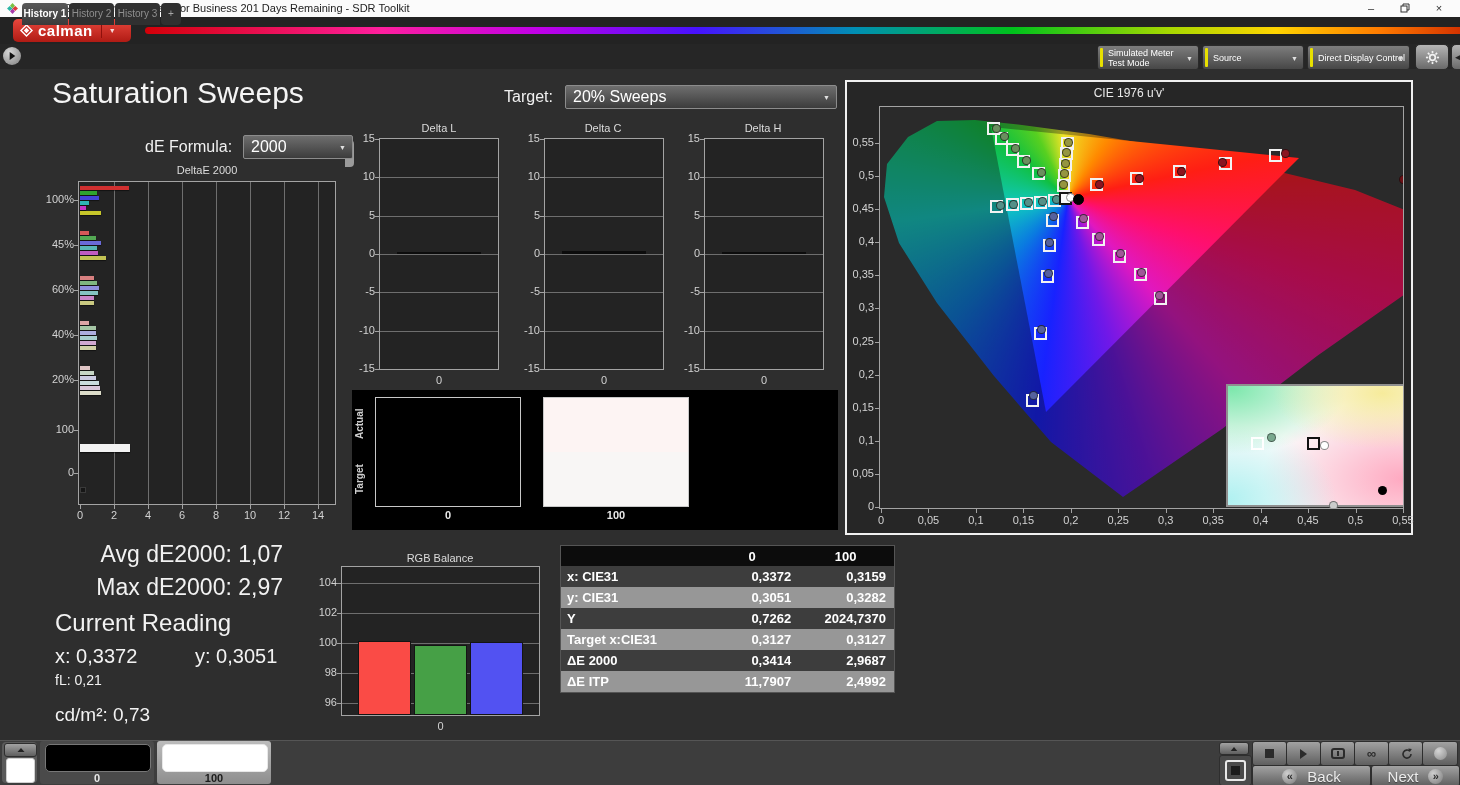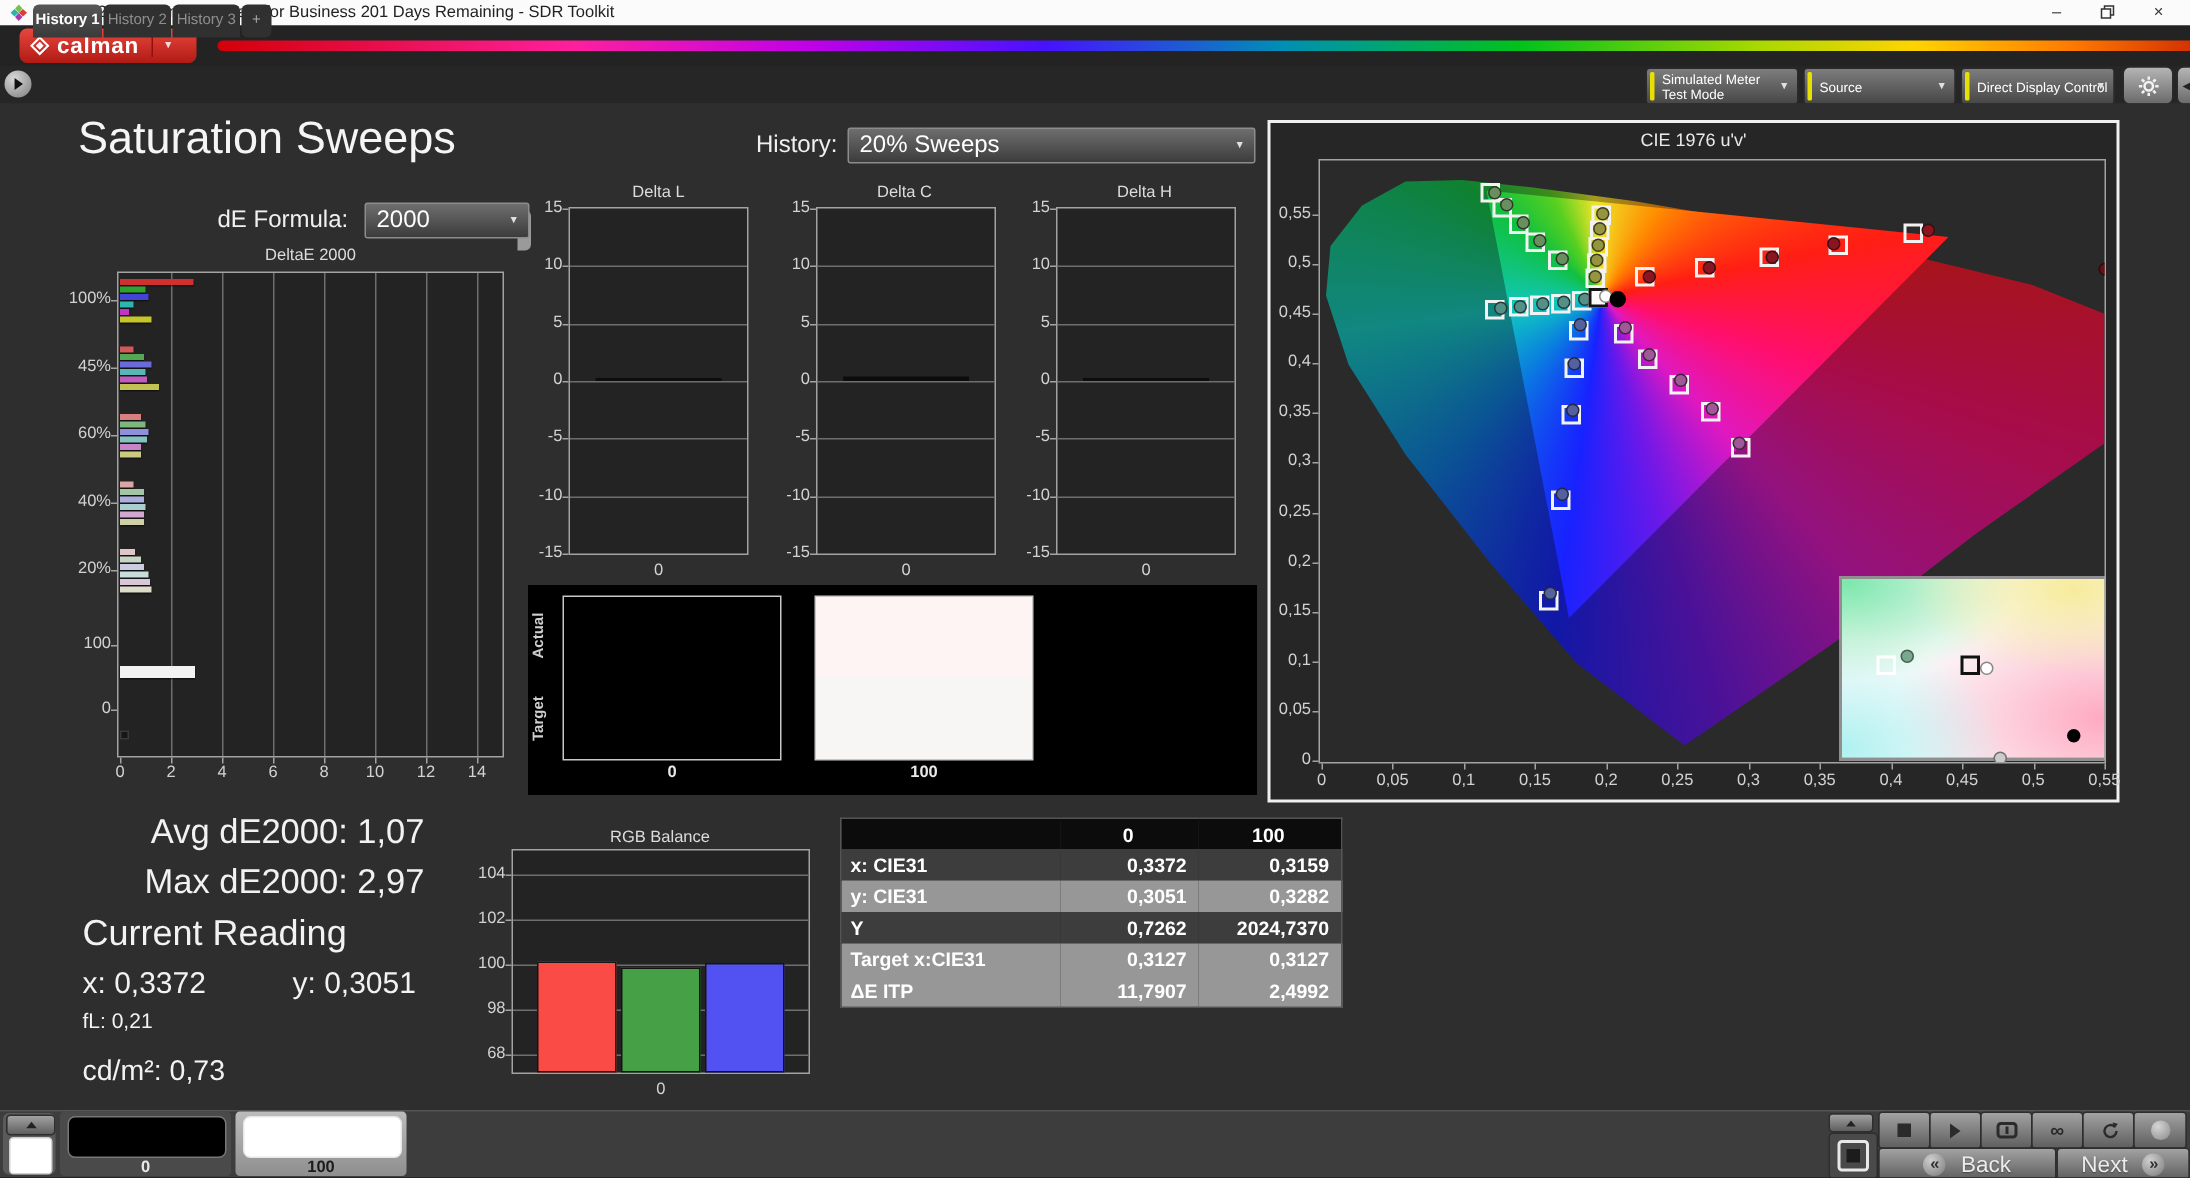--- a/index.html
+++ b/index.html
@@ -150,21 +150,21 @@
     </svg>
   </div>
   <div class="tool-sq" style="left:1451px;width:14px;border-radius:5px 0 0 5px;justify-content:flex-start;padding-left:3px">
     <span style="color:#222;font-size:9px">◀</span>
   </div>
 
   <div class="abs" style="left:0;top:69px;width:1460px;height:671px;background:#2e2e2e"></div>
   <div class="abs" style="left:345px;top:140px;width:9px;height:27px;background:#9a9a9a;border-radius:0 4px 4px 0"></div>
 
   <div class="abs" style="left:52px;top:76px;font-size:30px;color:#f5f5f5">Saturation Sweeps</div>
-  <div class="biglabel" style="left:504px;top:88px">History:</div>
+  <div class="biglabel" style="left:504px;top:88px">Target:</div>
   <div class="combo" style="left:565px;top:85px;width:270px;height:22px">
     <span class="val">20% Sweeps</span>
     <span class="dd-caret">▼</span>
   </div>
   <div class="biglabel" style="left:145px;top:138px">dE Formula:</div>
   <div class="combo" style="left:243px;top:135px;width:108px;height:22px">
     <span class="val">2000</span>
     <span class="dd-caret">▼</span>
   </div>
 
@@ -219,20 +219,25 @@
         </tr>
         <tr class="dark">
           <td class="lbl">Y</td>
           <td class="num">0,7262</td>
           <td class="num">2024,7370</td>
         </tr>
         <tr class="lite">
           <td class="lbl">Target x:CIE31</td>
           <td class="num">0,3127</td>
           <td class="num">0,3127</td>
+        </tr>
+        <tr class="dark">
+          <td class="lbl">ΔE 2000</td>
+          <td class="num">0,3414</td>
+          <td class="num">2,9687</td>
         </tr>
         <tr class="lite">
           <td class="lbl">ΔE ITP</td>
           <td class="num">11,7907</td>
           <td class="num">2,4992</td>
         </tr>
       </tbody>
   </table>
 
   <div class="abs" id="cie-panel"></div>
@@ -500,21 +505,21 @@
       <div style="position: absolute; box-sizing: border-box; left: 672px; top: 285.333px; width: 28px; text-align: right; font-size: 11px; color: rgb(210, 210, 210); white-space: nowrap;">-5</div>
       <div style="position: absolute; box-sizing: border-box; left: 700px; top: 292.333px; width: 4px; height: 1px; background: rgb(163, 163, 163);"></div>
       <div style="position: absolute; box-sizing: border-box; left: 705px; top: 330.667px; width: 118px; height: 1px; background: rgb(110, 110, 110);"></div>
       <div style="position: absolute; box-sizing: border-box; left: 672px; top: 323.667px; width: 28px; text-align: right; font-size: 11px; color: rgb(210, 210, 210); white-space: nowrap;">-10</div>
       <div style="position: absolute; box-sizing: border-box; left: 700px; top: 330.667px; width: 4px; height: 1px; background: rgb(163, 163, 163);"></div>
       <div style="position: absolute; box-sizing: border-box; left: 672px; top: 362px; width: 28px; text-align: right; font-size: 11px; color: rgb(210, 210, 210); white-space: nowrap;">-15</div>
       <div style="position: absolute; box-sizing: border-box; left: 700px; top: 369px; width: 4px; height: 1px; background: rgb(163, 163, 163);"></div>
       <div style="position: absolute; box-sizing: border-box; left: 704px; top: 374px; width: 120px; text-align: center; font-size: 11px; color: rgb(210, 210, 210); white-space: nowrap;">0</div>
       <div style="position: absolute; box-sizing: border-box; left: 722px; top: 252px; width: 84px; height: 2px; background: rgb(12, 12, 12);"></div>
       <div style="position: absolute; box-sizing: border-box; left: 342px; top: 703px; width: 197px; height: 1px; background: rgb(110, 110, 110);"></div>
-      <div style="position: absolute; box-sizing: border-box; left: 307px; top: 696px; width: 30px; text-align: right; font-size: 11px; color: rgb(210, 210, 210); white-space: nowrap;">68</div>
+      <div style="position: absolute; box-sizing: border-box; left: 307px; top: 696px; width: 30px; text-align: right; font-size: 11px; color: rgb(210, 210, 210); white-space: nowrap;">96</div>
       <div style="position: absolute; box-sizing: border-box; left: 337px; top: 703px; width: 4px; height: 1px; background: rgb(163, 163, 163);"></div>
       <div style="position: absolute; box-sizing: border-box; left: 342px; top: 673px; width: 197px; height: 1px; background: rgb(110, 110, 110);"></div>
       <div style="position: absolute; box-sizing: border-box; left: 307px; top: 666px; width: 30px; text-align: right; font-size: 11px; color: rgb(210, 210, 210); white-space: nowrap;">98</div>
       <div style="position: absolute; box-sizing: border-box; left: 337px; top: 673px; width: 4px; height: 1px; background: rgb(163, 163, 163);"></div>
       <div style="position: absolute; box-sizing: border-box; left: 342px; top: 643px; width: 197px; height: 1px; background: rgb(110, 110, 110);"></div>
       <div style="position: absolute; box-sizing: border-box; left: 307px; top: 636px; width: 30px; text-align: right; font-size: 11px; color: rgb(210, 210, 210); white-space: nowrap;">100</div>
       <div style="position: absolute; box-sizing: border-box; left: 337px; top: 643px; width: 4px; height: 1px; background: rgb(163, 163, 163);"></div>
       <div style="position: absolute; box-sizing: border-box; left: 342px; top: 613px; width: 197px; height: 1px; background: rgb(110, 110, 110);"></div>
       <div style="position: absolute; box-sizing: border-box; left: 307px; top: 606px; width: 30px; text-align: right; font-size: 11px; color: rgb(210, 210, 210); white-space: nowrap;">102</div>
       <div style="position: absolute; box-sizing: border-box; left: 337px; top: 613px; width: 4px; height: 1px; background: rgb(163, 163, 163);"></div>

